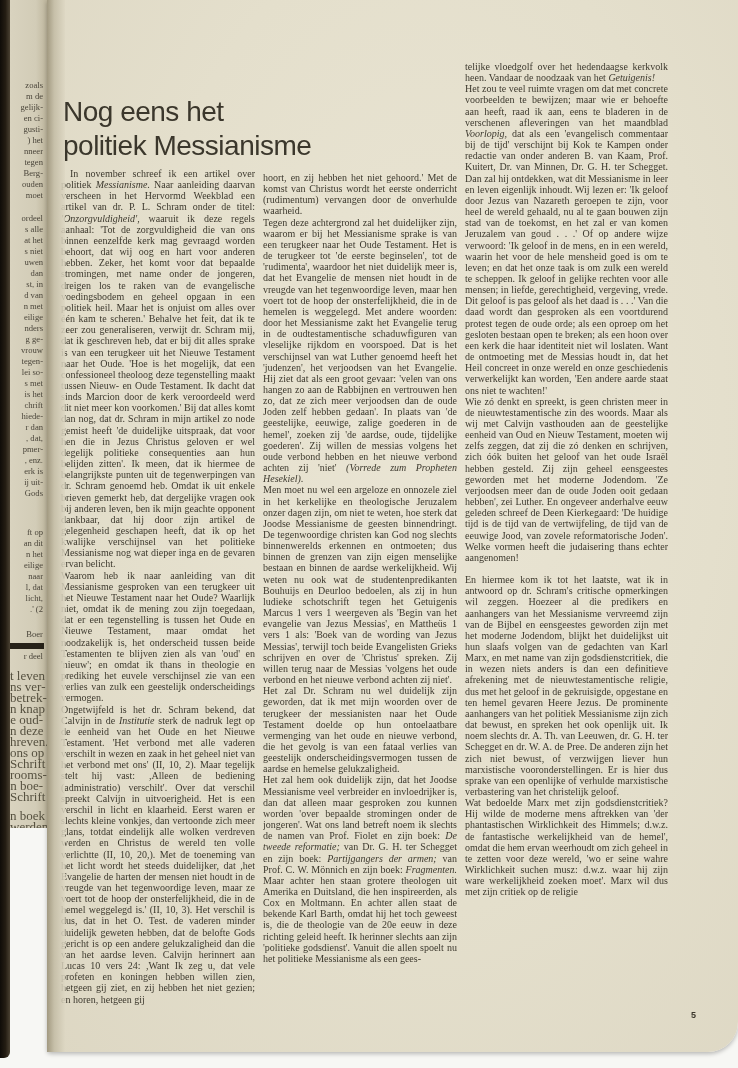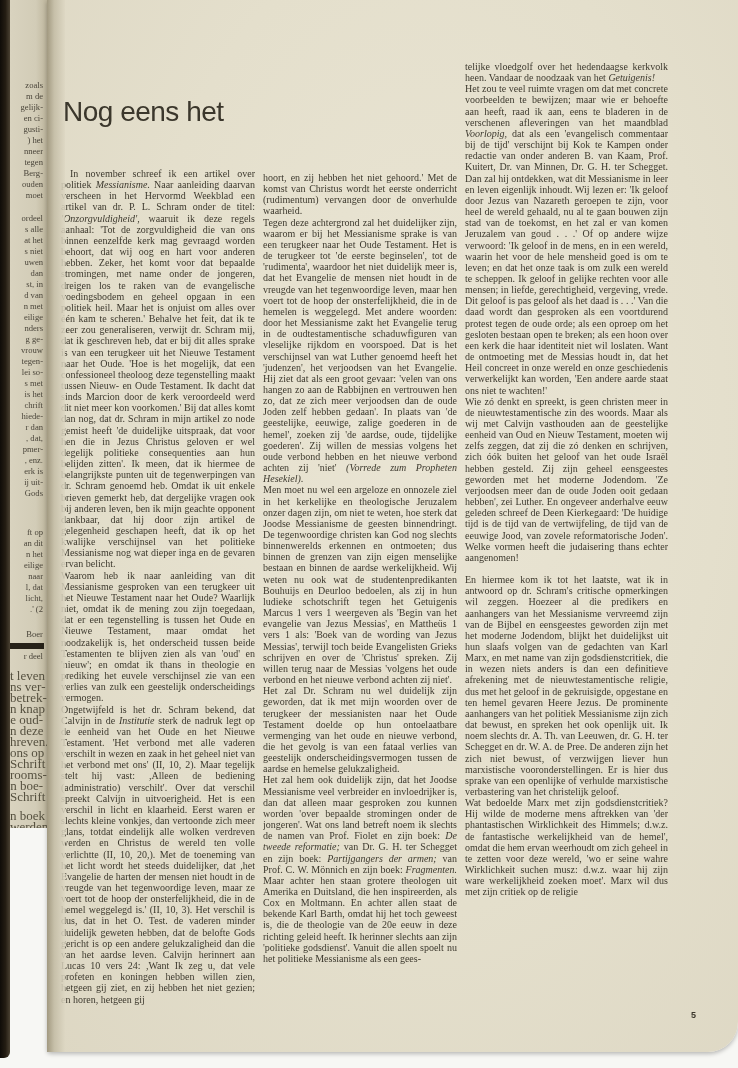--- a/index.html
+++ b/index.html
@@ -147,20 +147,21 @@
 demaker</div><div class="sliver-group small" style="margin-top: 8px;">. Het is
 tegen-
 . Maar</div></div>
 </div>
 
 <div class="gutter"></div>
 
 <div class="page">
   <h1 class="title">
     <span>Nog eens het</span><br>
+    <span>politiek Messianisme</span>
   </h1>
 
   <div class="col col1">
       <p class="indent"><span>In november schreef ik een artikel over politiek </span><i>Messianisme</i><span>. Naar aanleiding daarvan verscheen in het Hervormd Weekblad een artikel van dr. P. L. Schram onder de titel: </span><i>'Onzorgvuldigheid'</i><span>, waaruit ik deze regels aanhaal: 'Tot de zorgvuldigheid die van ons binnen eenzelfde kerk mag gevraagd worden behoort, dat wij oog en hart voor anderen hebben. Zeker, het komt voor dat bepaalde stromingen, met name onder de jongeren, dreigen los te raken van de evangelische voedingsbodem en geheel opgaan in een politiek heil. Maar het is onjuist om alles over één kam te scheren.' Behalve het feit, dat ik te zeer zou generaliseren, verwijt dr. Schram mij, dat ik geschreven heb, dat er bij dit alles sprake is van een terugkeer uit het Nieuwe Testament naar het Oude. 'Hoe is het mogelijk, dat een confessioneel theoloog deze tegenstelling maakt tussen Nieuw- en Oude Testament. Ik dacht dat sinds Marcion door de kerk veroordeeld werd dit niet meer kon voorkomen.' Bij dat alles komt dan nog, dat dr. Schram in mijn artikel zo node gemist heeft 'de duidelijke uitspraak, dat voor hen die in Jezus Christus geloven er wel degelijk politieke consequenties aan hun belijden zitten'. Ik meen, dat ik hiermee de belangrijkste punten uit de tegenwerpingen van dr. Schram genoemd heb. Omdat ik uit enkele brieven gemerkt heb, dat dergelijke vragen ook bij anderen leven, ben ik mijn geachte opponent dankbaar, dat hij door zijn artikel de gelegenheid geschapen heeft, dat ik op het kwalijke verschijnsel van het politieke Messianisme nog wat dieper inga en de gevaren ervan belicht.</span></p>
       <p><span>Waarom heb ik naar aanleiding van dit Messianisme gesproken van een terugkeer uit het Nieuwe Testament naar het Oude? Waarlijk niet, omdat ik de mening zou zijn toegedaan, dat er een tegenstelling is tussen het Oude en Nieuwe Testament, maar omdat het noodzakelijk is, het onderscheid tussen beide Testamenten te blijven zien als van 'oud' en 'nieuw'; en omdat ik thans in theologie en prediking het euvele verschijnsel zie van een verlies van zulk een geestelijk onderscheidings vermogen.</span></p>
       <p><span>Ongetwijfeld is het dr. Schram bekend, dat Calvijn in de </span><i>Institutie</i><span> sterk de nadruk legt op de eenheid van het Oude en het Nieuwe Testament. 'Het verbond met alle vaderen verschilt in wezen en zaak in het geheel niet van het verbond met ons' (II, 10, 2). Maar tegelijk stelt hij vast: ,Alleen de bediening (administratio) verschilt'. Over dat verschil spreekt Calvijn in uitvoerigheid. Het is een verschil in licht en klaarheid. Eerst waren er slechts kleine vonkjes, dan vertoonde zich meer glans, totdat eindelijk alle wolken verdreven werden en Christus de wereld ten volle verlichtte (II, 10, 20,). Met de toeneming van het licht wordt het steeds duidelijker, dat ,het Evangelie de harten der mensen niet houdt in de vreugde van het tegenwoordige leven, maar ze voert tot de hoop der onsterfelijkheid, die in de hemel weggelegd is.' (II, 10, 3). Het verschil is dus, dat in het O. Test. de vaderen minder duidelijk geweten hebben, dat de belofte Gods gericht is op een andere gelukzaligheid dan die van het aardse leven. Calvijn herinnert aan Lucas 10 vers 24: ,Want Ik zeg u, dat vele profeten en koningen hebben willen zien, hetgeen gij ziet, en zij hebben het niet gezien; en horen, hetgeen gij</span></p>
     </div>
   <div class="col col2">
       <p><span>hoort, en zij hebben het niet gehoord.' Met de komst van Christus wordt het eerste onderricht (rudimentum) vervangen door de onverhulde waarheid.</span></p>
       <p><span>Tegen deze achtergrond zal het duidelijker zijn, waarom er bij het Messianisme sprake is van een terugkeer naar het Oude Testament. Het is de terugkeer tot 'de eerste beginselen', tot de 'rudimenta', waardoor het niet duidelijk meer is, dat het Evangelie de mensen niet houdt in de vreugde van het tegenwoordige leven, maar hen voert tot de hoop der onsterfelijkheid, die in de hemelen is weggelegd. Met andere woorden: door het Messianisme zakt het Evangelie terug in de oudtestamentische schaduwfiguren van vleselijke rijkdom en voorspoed. Dat is het verschijnsel van wat Luther genoemd heeft het 'judenzen', het verjoodsen van het Evangelie. Hij ziet dat als een groot gevaar: 'velen van ons hangen zo aan de Rabbijnen en vertrouwen hen zo, dat ze zich meer verjoodsen dan de oude Joden zelf hebben gedaan'. In plaats van 'de geestelijke, eeuwige, zalige goederen in de hemel', zoeken zij 'de aardse, oude, tijdelijke goederen'. Zij willen de messias volgens het oude verbond hebben en het nieuwe verbond achten zij 'niet' </span><i>(Vorrede zum Propheten Hesekiel)</i><span>.</span></p>

